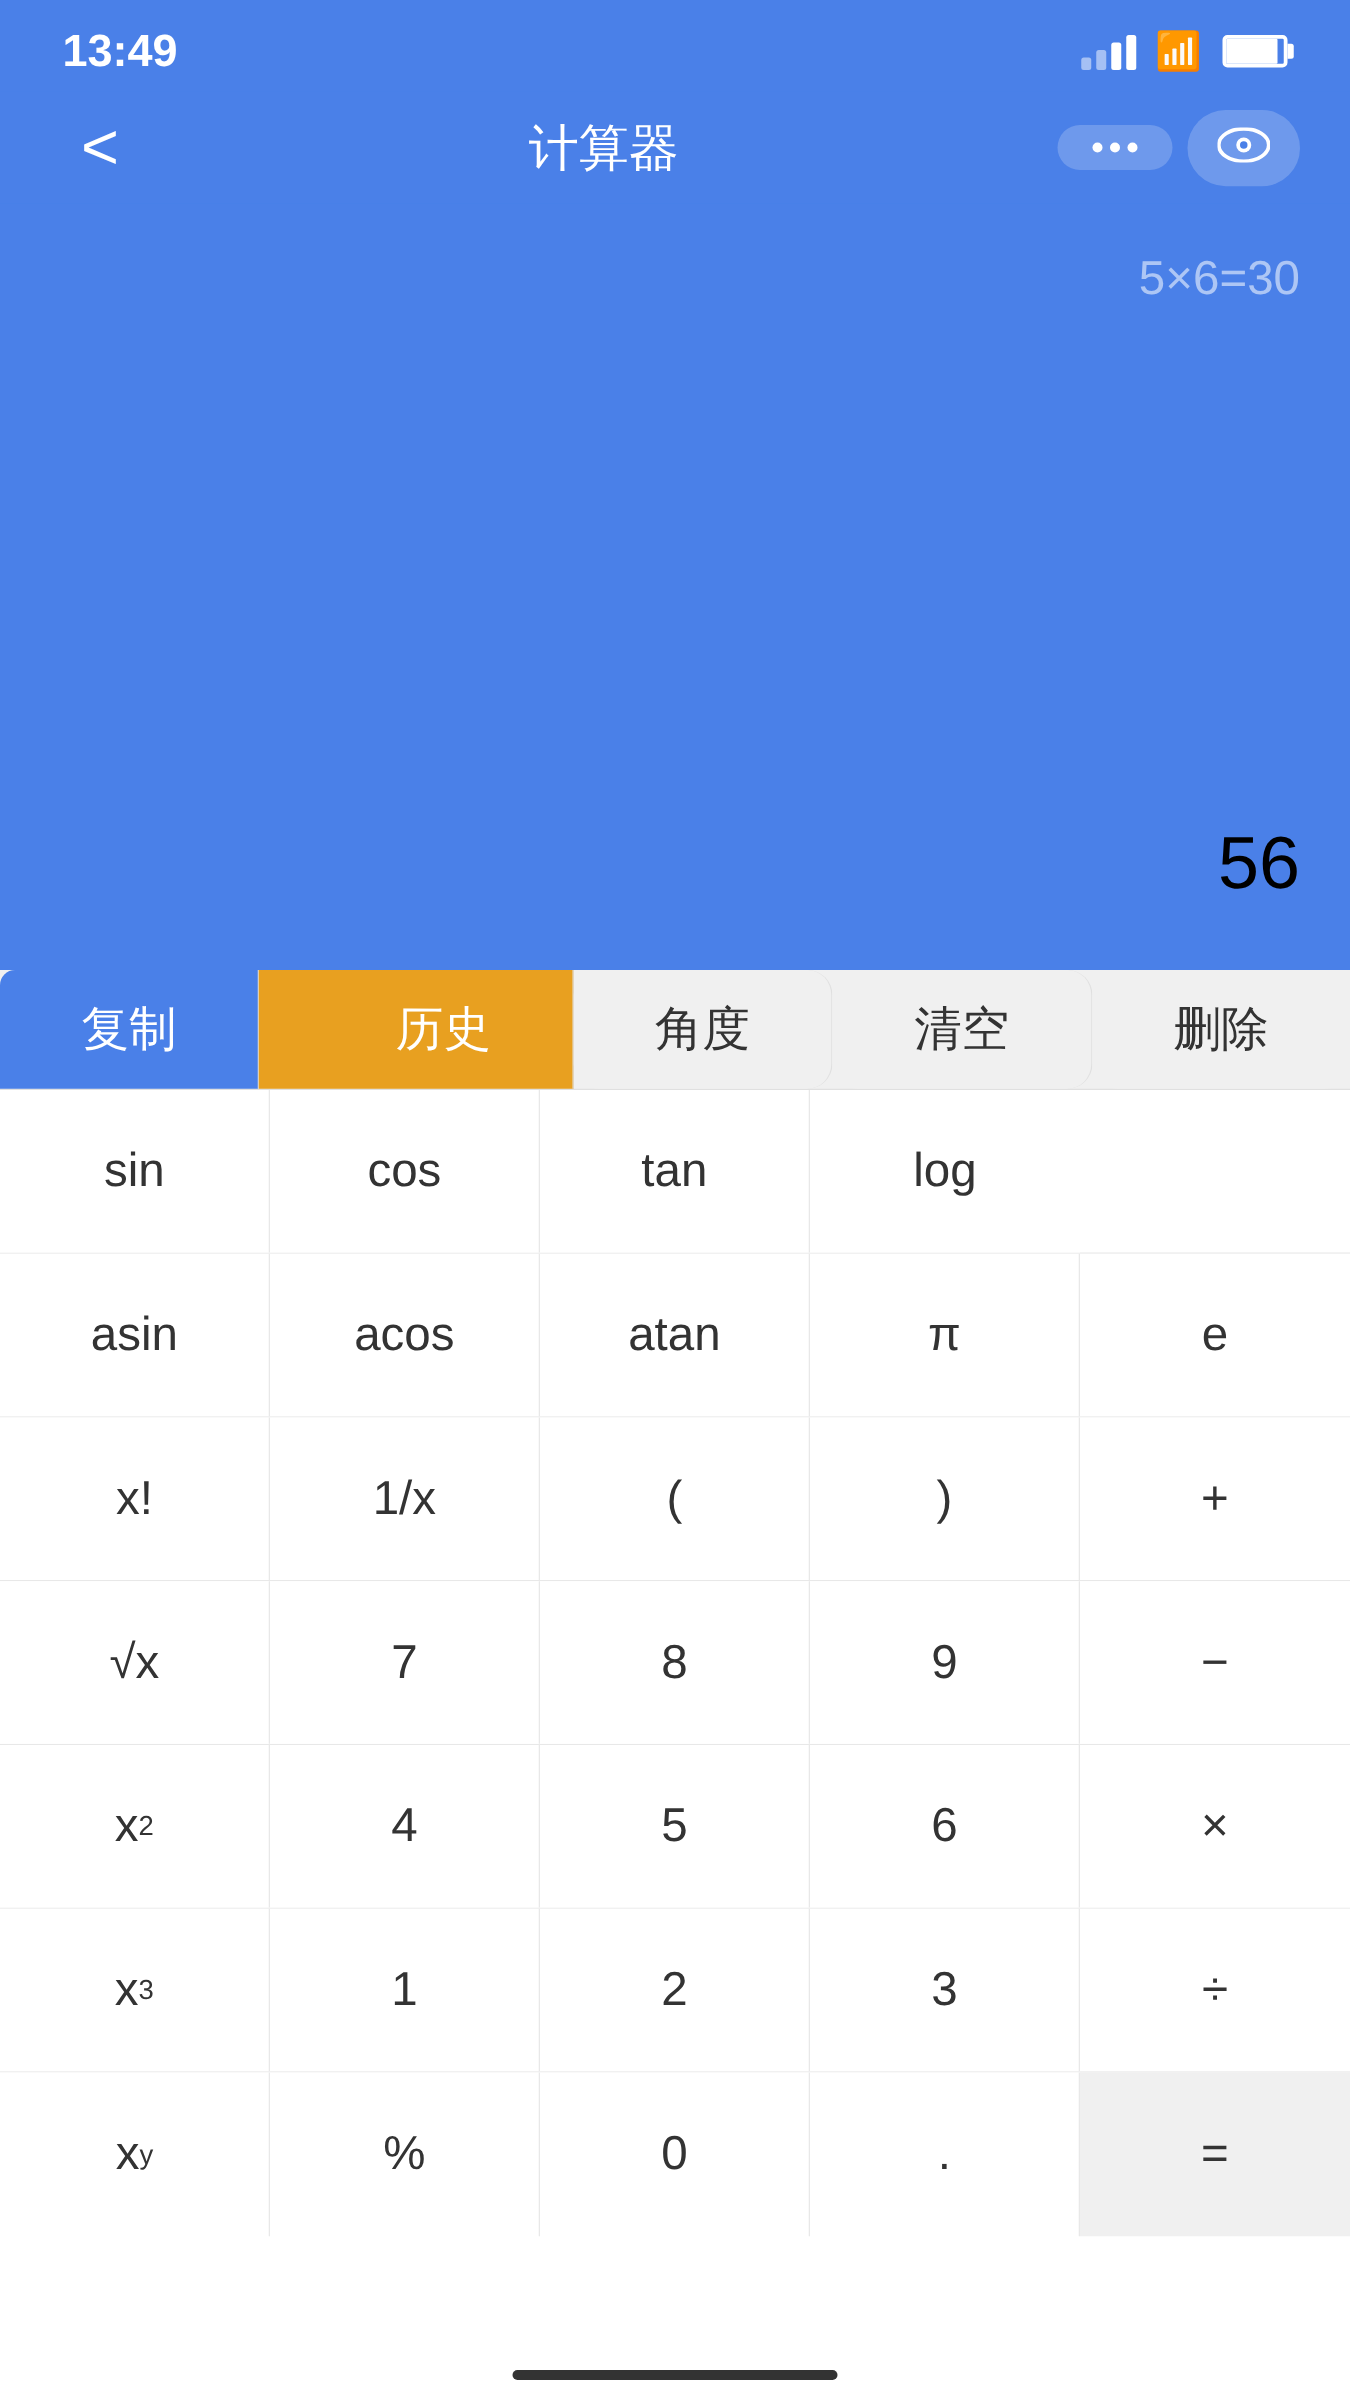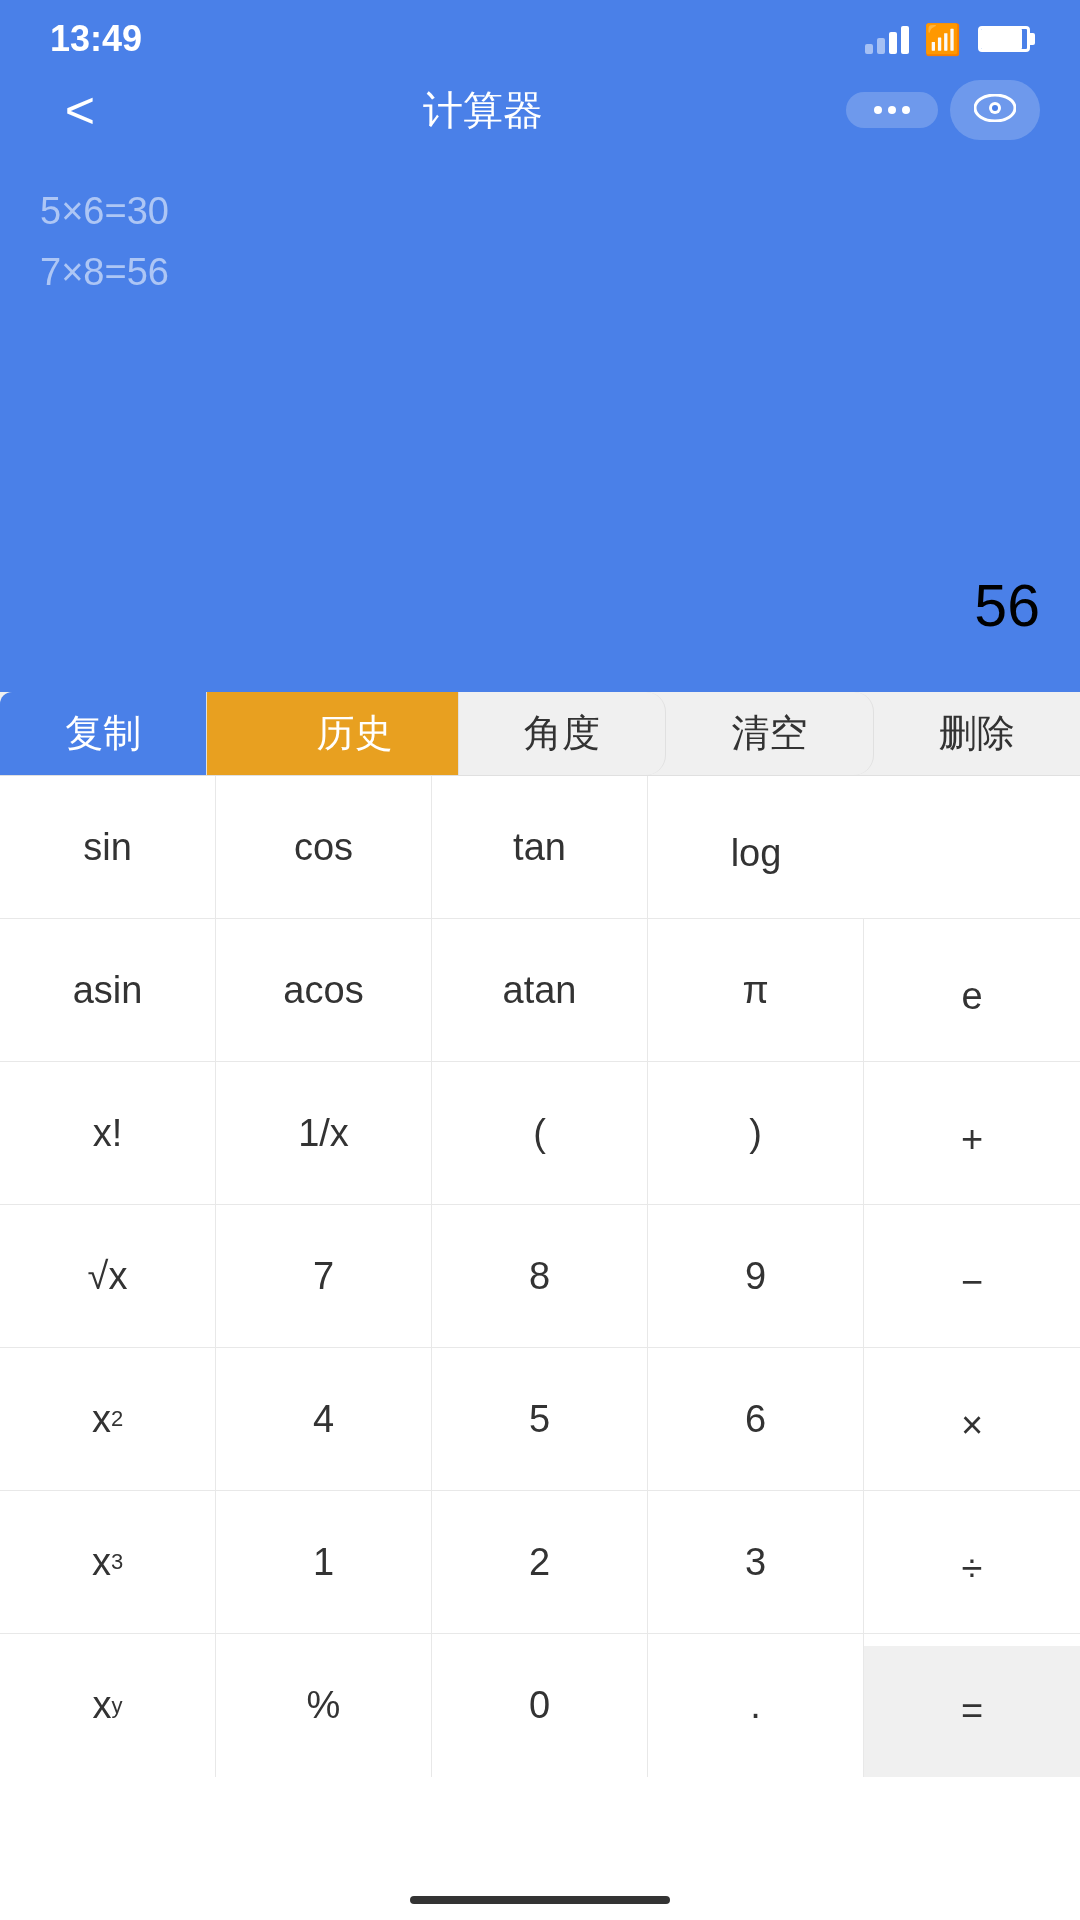--- a/index.html
+++ b/index.html
@@ -142,21 +142,21 @@
       background: #4a80e8;
       padding: 20px 40px 30px;
       height: 680px;
       position: relative;
       display: flex;
       flex-direction: column;
       justify-content: space-between;
     }
 
     .history-display {
-      text-align: left;
+      text-align: right;
       color: rgba(255,255,255,0.55);
       font-size: 38px;
       line-height: 1.6;
       padding-top: 10px;
     }
 
     .history-display div {
       font-size: 38px;
     }
 
@@ -238,21 +238,20 @@
       color: #333;
       cursor: pointer;
       border-right: 1px solid #e8e8e8;
       background: white;
       min-height: 130px;
       font-weight: 400;
     }
 
     .key:last-child {
       border-right: none;
-      margin-top: 12px;
     }
 
     .key.equals {
       background: #f0f0f0;
       color: #333;
     }
 
     .key sup {
       font-size: 22px;
       vertical-align: super;
@@ -318,21 +317,20 @@
           <circle cx="21" cy="14" r="6" fill="white"></circle>
           <circle cx="21" cy="14" r="3" fill="#4a80e8"></circle>
         </svg>
       </div>
     </div>
   </div>
 
   <div class="display-area">
     <div class="history-display">
       <div>5×6=30</div>
-      <div>7×8=56</div>
     </div>
     <div class="current-result">56</div>
   </div>
 
   <div class="action-bar">
     <div class="action-btn copy">复制</div>
     <div class="action-btn history">历史</div>
     <div class="action-btn degree">角度</div>
     <div class="action-btn clear">清空</div>
     <div class="action-btn delete">删除</div>

